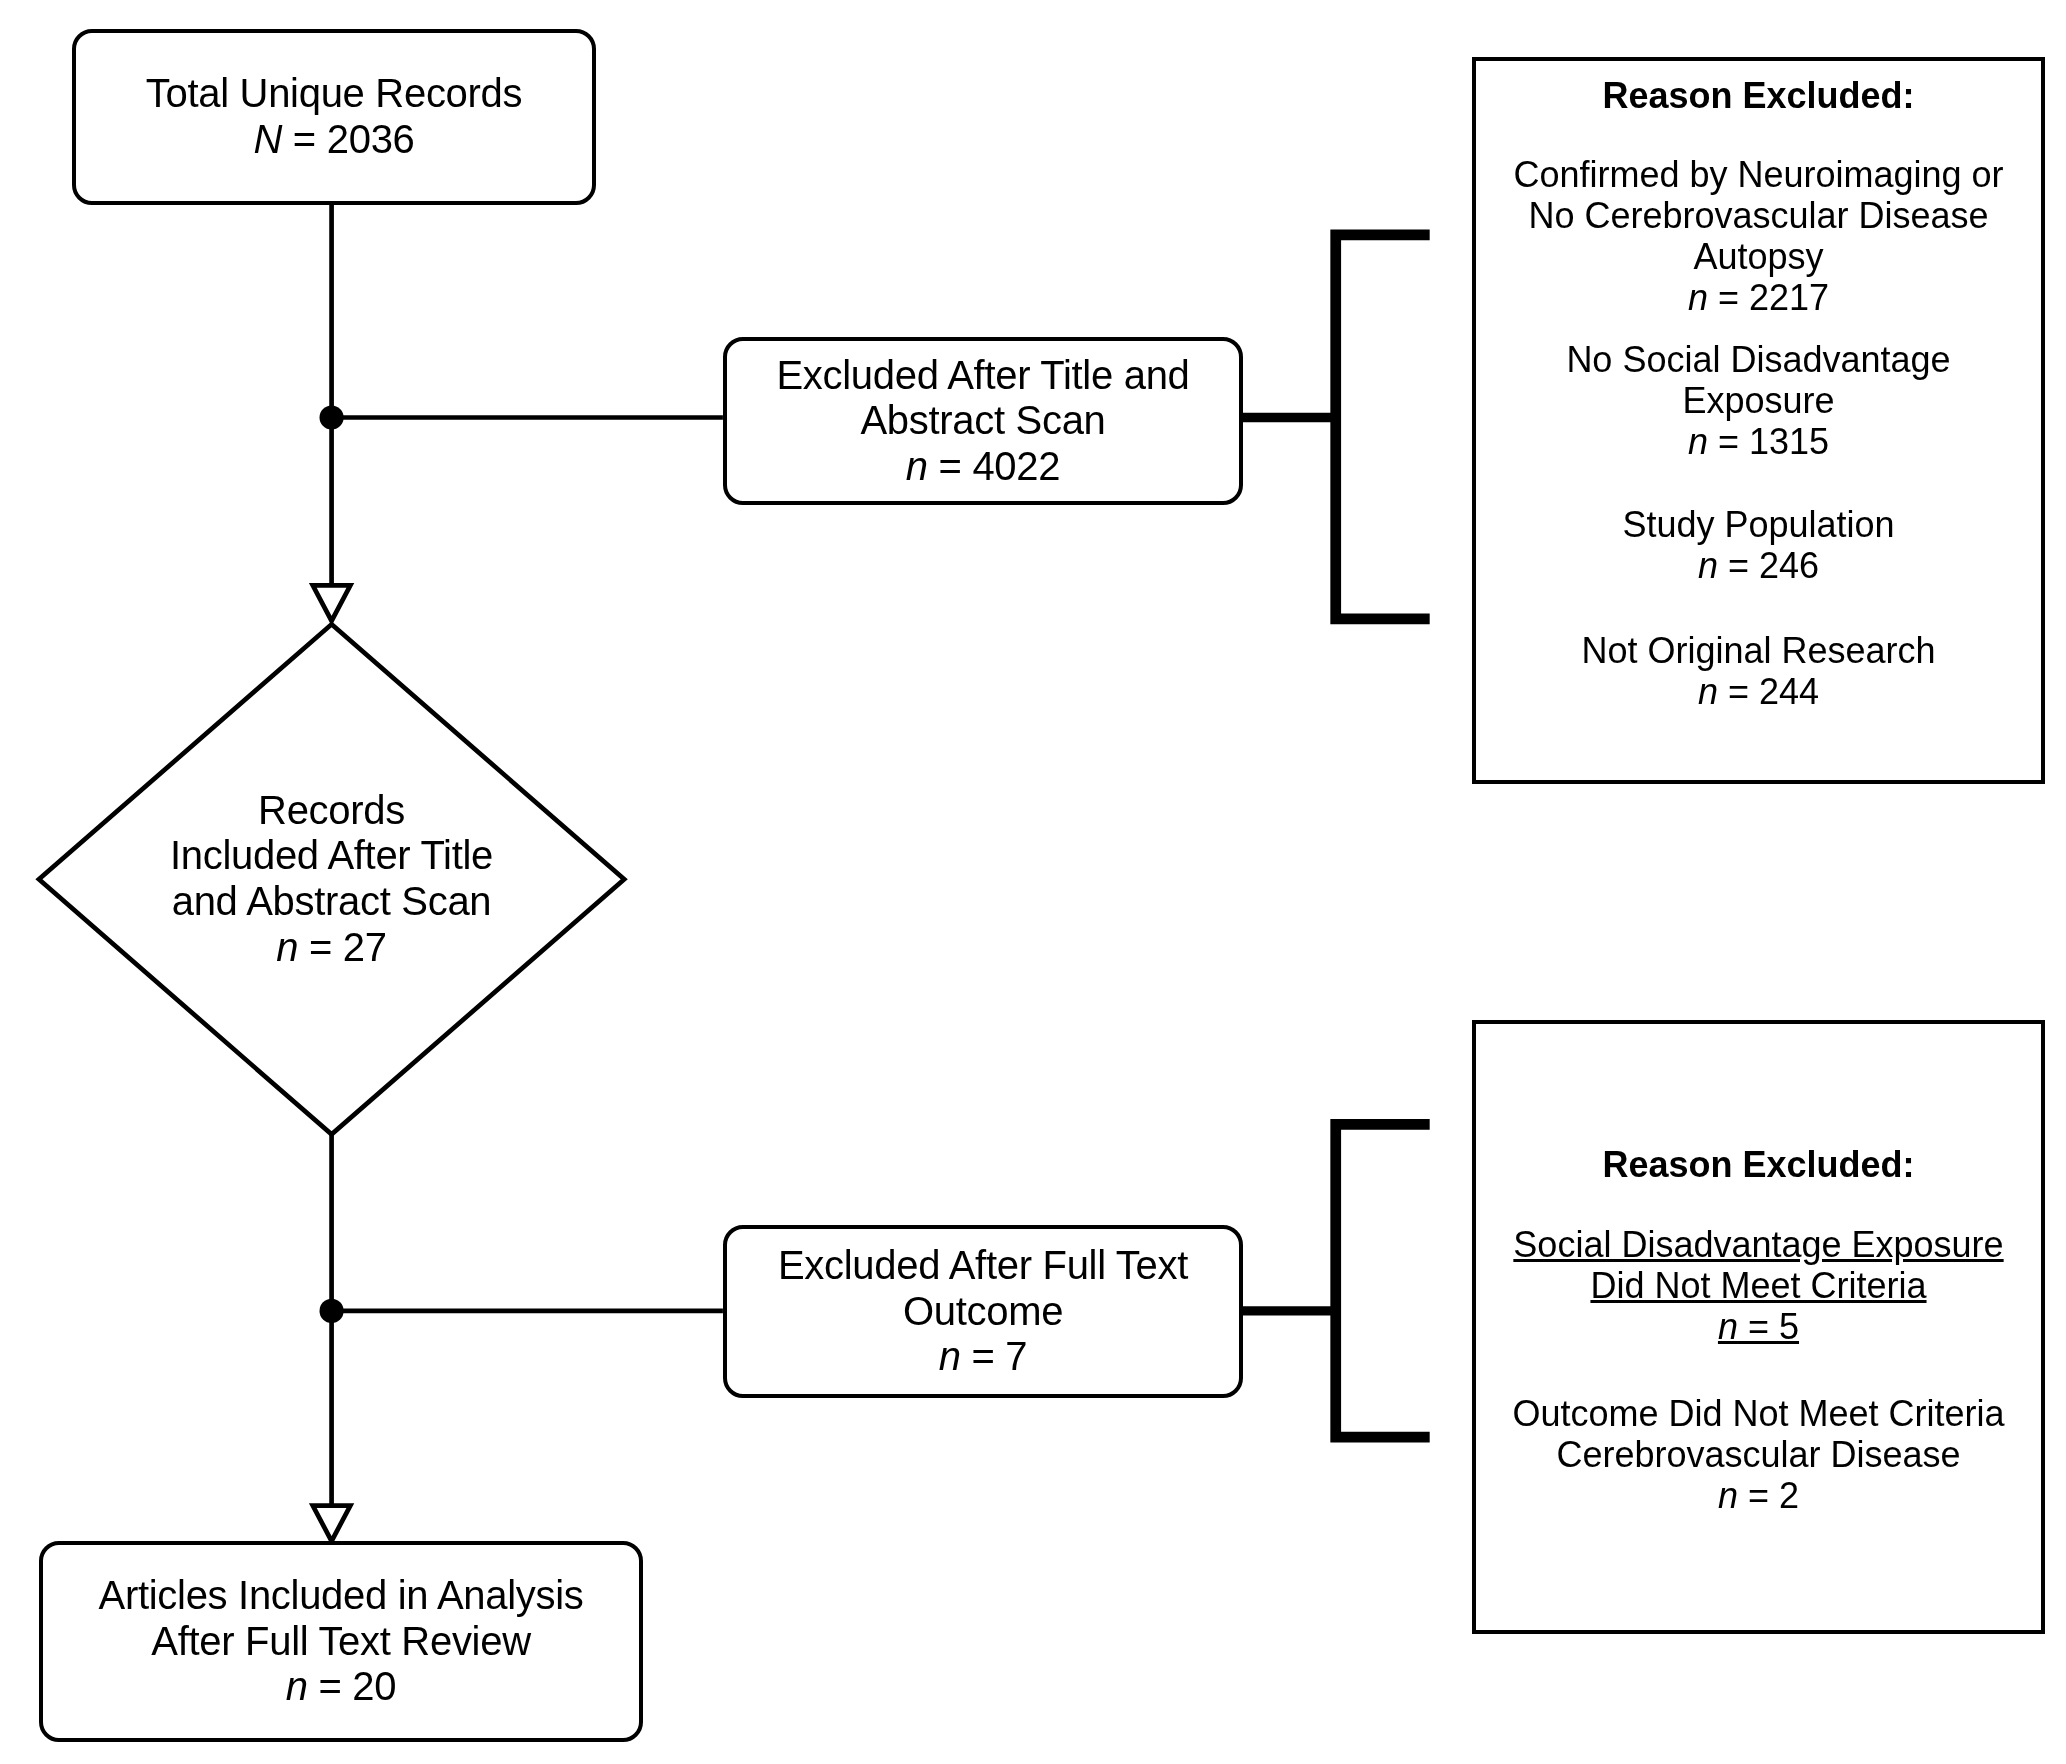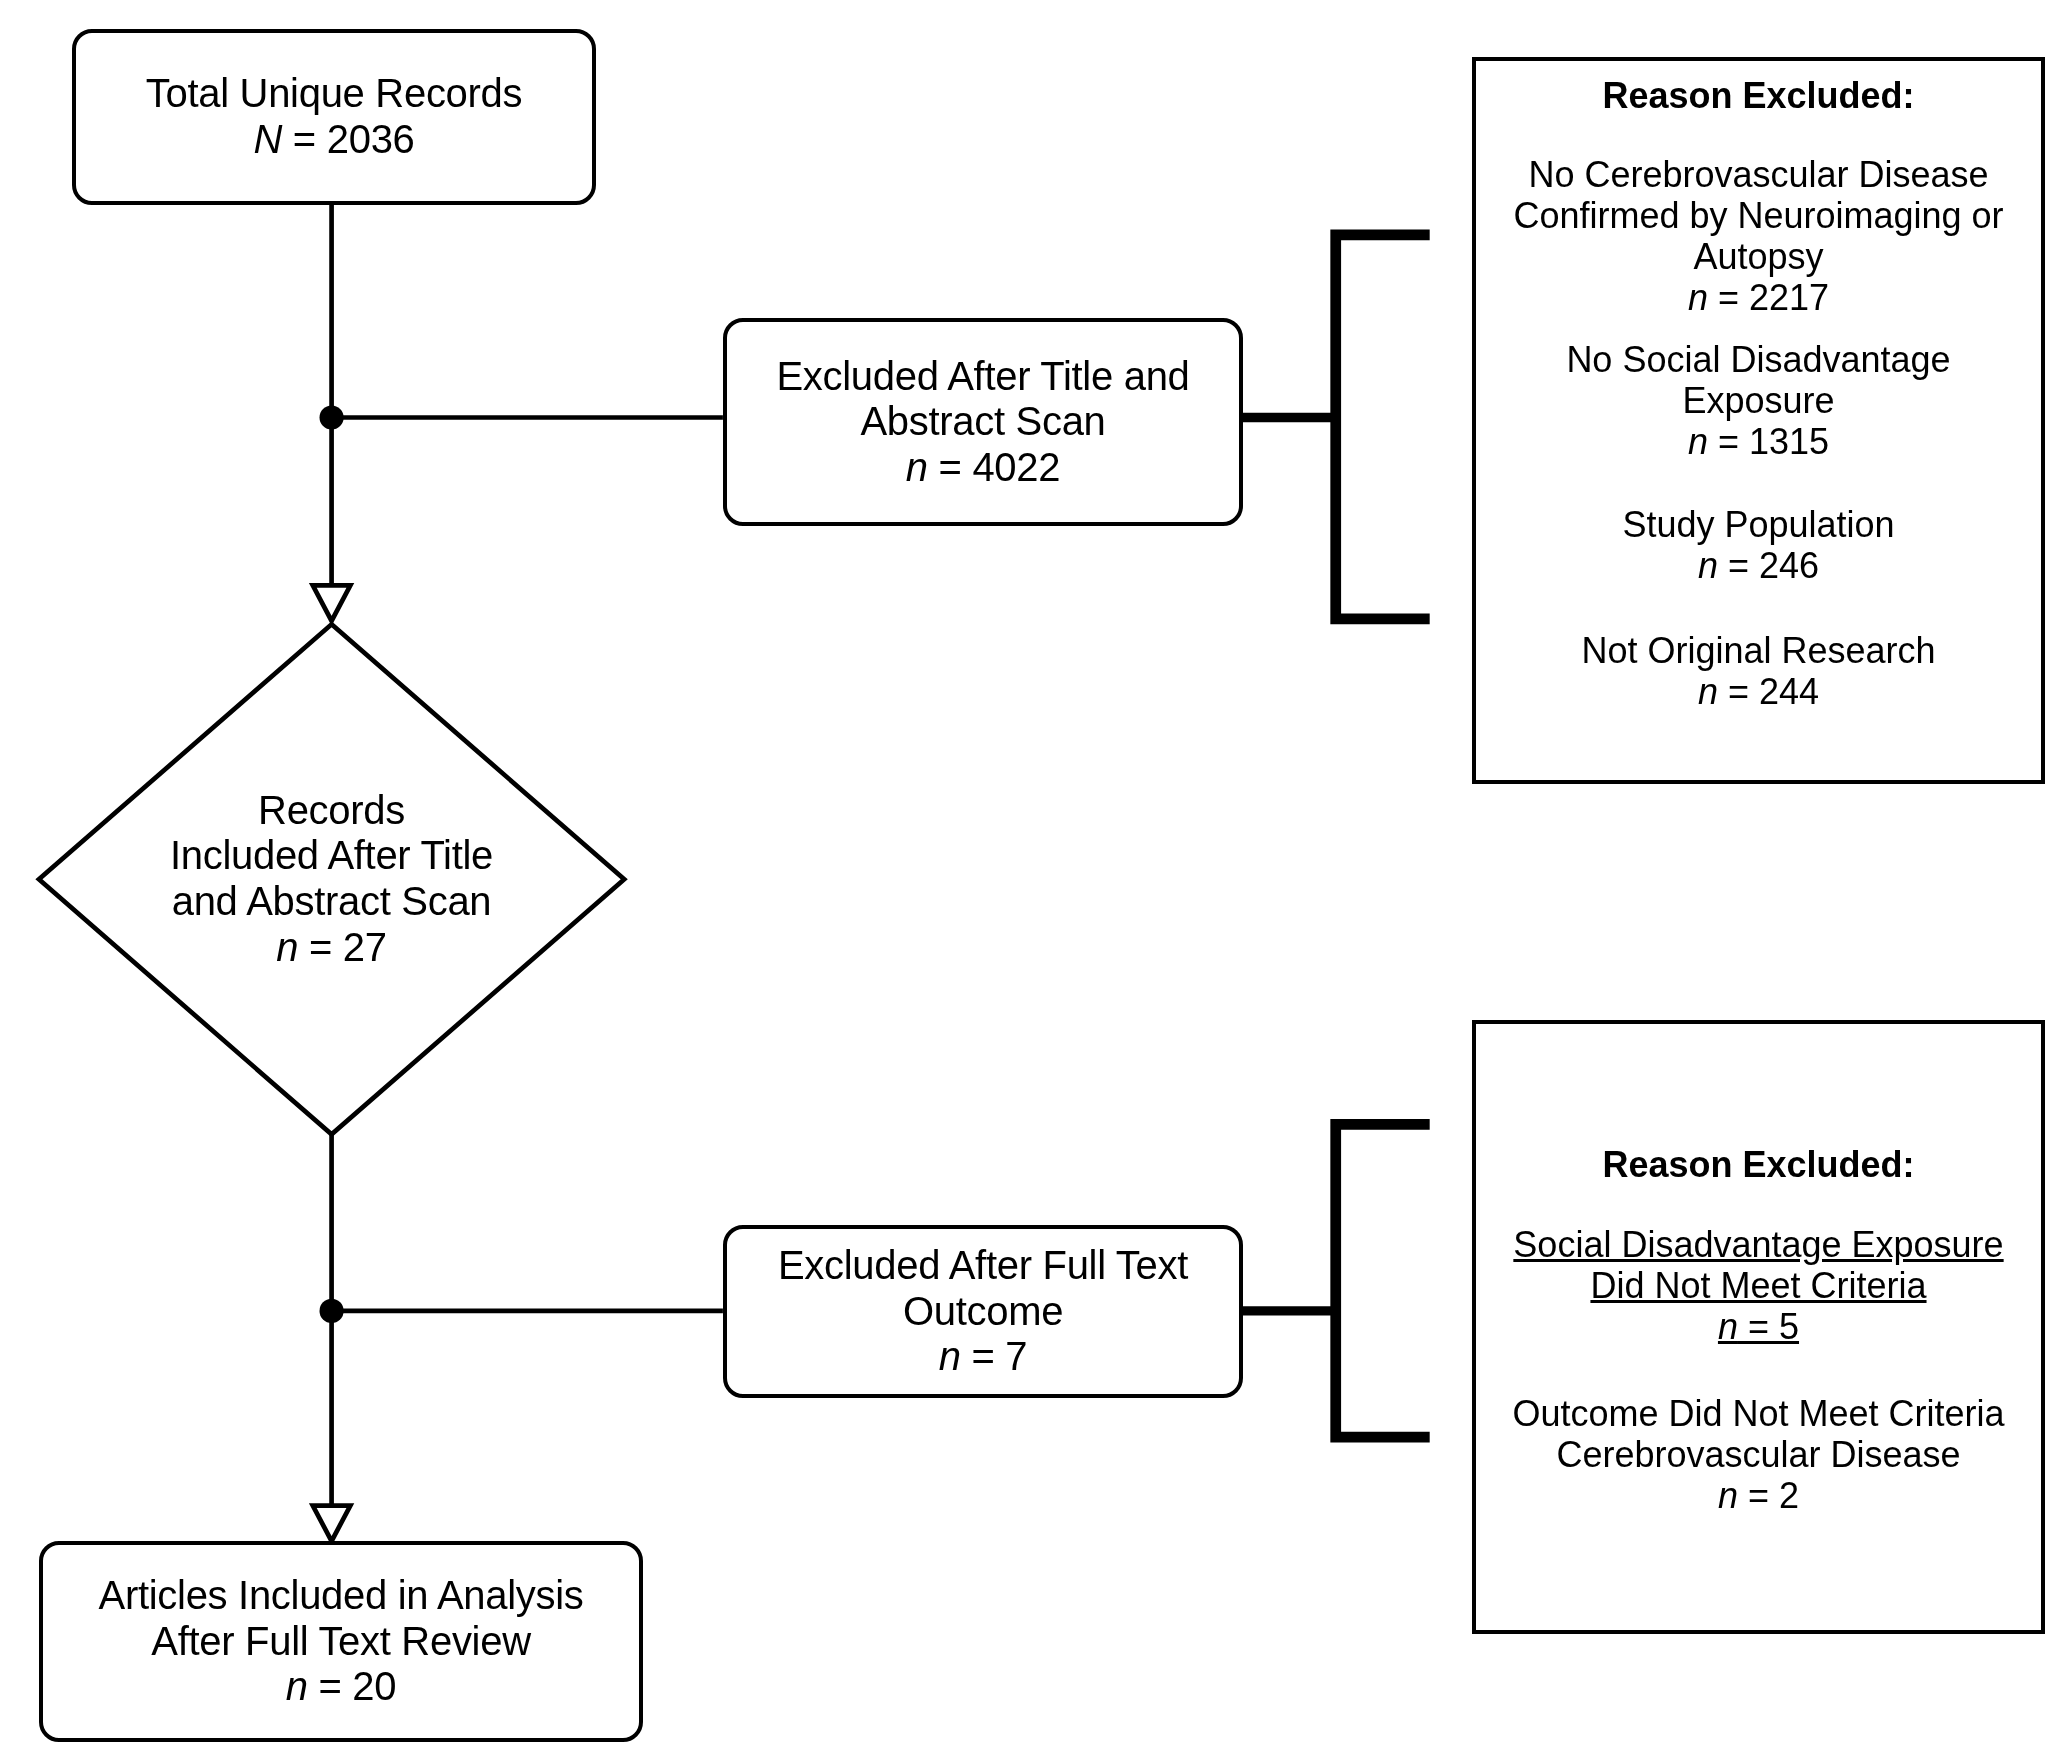--- a/index.html
+++ b/index.html
@@ -69,21 +69,21 @@
     <polyline points="2130,1675 1990,1675 1990,2141 2130,2141" fill="none" stroke="#000" stroke-width="16" stroke-linejoin="miter"></polyline>
   </svg>
 
   <div class="rbox" style="left:72px;top:29px;width:524px;height:176px;">
     <span class="line1 big">Total Unique Records</span>
     <span class="line2 big">
       <i class="ital">N</i><span> = </span><span>2036</span>
     </span>
   </div>
 
-  <div class="rbox" style="left:723px;top:318px;width:520px;height:208px;">
+  <div class="rbox" style="left:723px;top:337px;width:520px;height:168px;">
     <span class="line1 big">Excluded After Title and</span>
     <span class="line2 big">Abstract Scan</span>
     <span class="line3 big">
       <i class="ital">n</i><span> = </span><span>4022</span>
     </span>
   </div>
 
   <div class="diamond-wrap" style="left:39px;top:624px;width:585px;height:510px;">
     <div class="diamond-text">
       <span class="line1 big">Records</span>
@@ -108,22 +108,22 @@
     <span class="line2 big">After Full Text Review</span>
     <span class="line3 big">
       <i class="ital">n</i><span> = </span><span>20</span>
     </span>
   </div>
 
   <div class="sbox" style="left:1472px;top:57px;width:573px;height:727px;padding:14.8px 16px 0 16px;">
     <span class="reason-head">Reason Excluded:</span>
 
     <div class="reason-item" style="margin-top:39px;">
+      <span class="nl">Confirmed by Neuroimaging or</span>
       <span class="nl">No Cerebrovascular Disease</span>
-      <span class="nl">Confirmed by Neuroimaging or</span>
       <span class="nl">Autopsy</span>
       <span class="nl"><i class="ital">n</i><span> = </span><span>2217</span></span>
     </div>
 
     <div class="reason-item" style="margin-top:20px;">
       <span class="nl">No Social Disadvantage</span>
       <span class="nl">Exposure</span>
       <span class="nl"><i class="ital">n</i><span> = </span><span>1315</span></span>
     </div>
 

